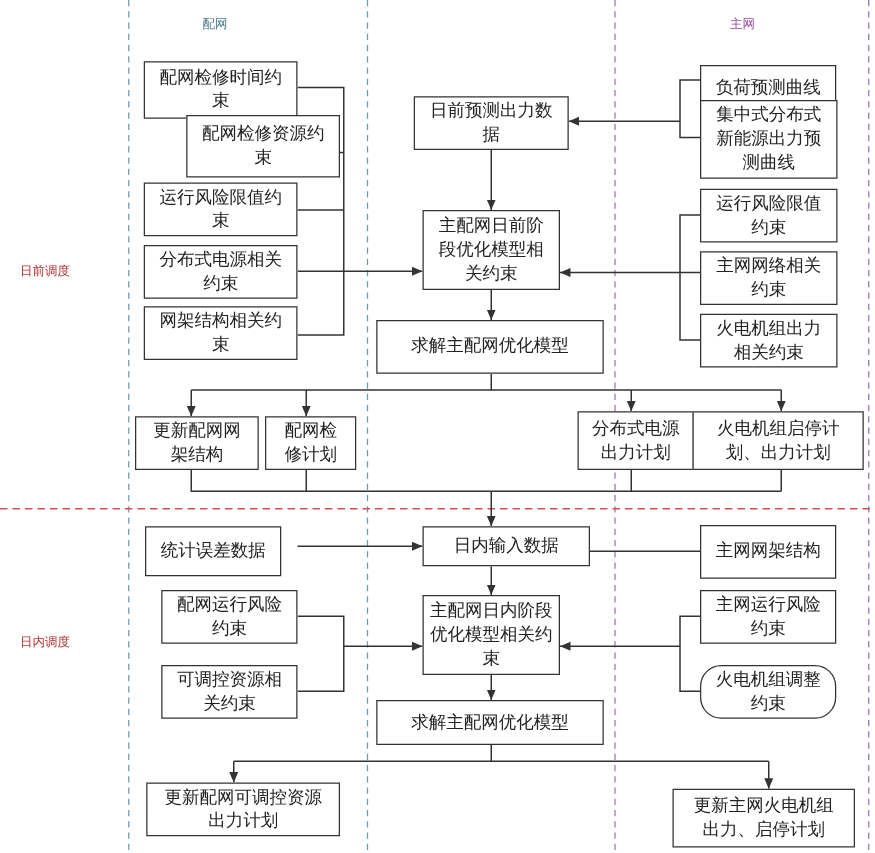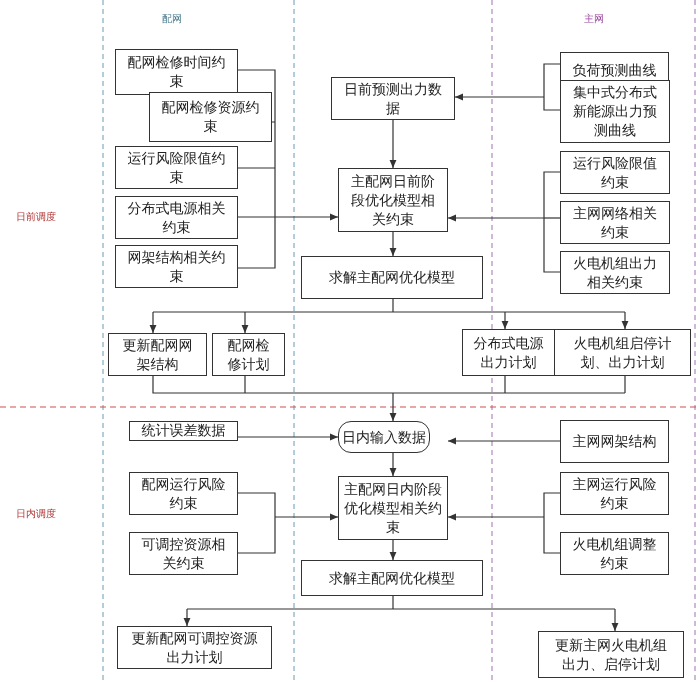--- a/index.html
+++ b/index.html
@@ -83,28 +83,28 @@
   <div class="box" style="left:560px;top:80px;width:110px;height:63px;padding:0 8px;">集中式分布式新能源出力预测曲线</div>
   <div class="box" style="left:560px;top:151px;width:110px;height:43px;padding:0 10px;">运行风险限值约束</div>
   <div class="box" style="left:560px;top:201px;width:110px;height:43px;padding:0 10px;">主网网络相关约束</div>
   <div class="box" style="left:560px;top:251px;width:110px;height:43px;padding:0 10px;">火电机组出力相关约束</div>
 
   <div class="box" style="left:108px;top:333px;width:99px;height:43px;padding:0 10px;">更新配网网架结构</div>
   <div class="box" style="left:212px;top:333px;width:73px;height:43px;padding:0 12px;">配网检修计划</div>
   <div class="box" style="left:462px;top:329px;width:93px;height:47px;padding:0 6px;">分布式电源出力计划</div>
   <div class="box" style="left:554px;top:329px;width:137px;height:47px;padding:0 10px;">火电机组启停计划、出力计划</div>
 
-  <div class="box" style="left:129px;top:421px;width:109px;height:20px;font-family:Liberation Mono, monospace;">统计误差数据</div>
-  <div class="box" style="left:338px;top:421px;width:92px;height:32px;border-radius:13px;">日内输入数据</div>
+  <div class="box" style="left:116px;top:421px;width:109px;height:40px;">统计误差数据</div>
+  <div class="box" style="left:338px;top:421px;width:134px;height:32px;">日内输入数据</div>
   <div class="box" style="left:560px;top:420px;width:109px;height:43px;">主网网架结构</div>
 
   <div class="box" style="left:129px;top:472px;width:109px;height:43px;padding:0 6px;">配网运行风险约束</div>
   <div class="box" style="left:129px;top:532px;width:109px;height:43px;padding:0 6px;">可调控资源相关约束</div>
 
   <div class="box" style="left:338px;top:476px;width:110px;height:64px;padding:0 0;">主配网日内阶段优化模型相关约束</div>
   <div class="box" style="left:301px;top:560px;width:182px;height:36px;">求解主配网优化模型</div>
 
   <div class="box" style="left:560px;top:472px;width:109px;height:43px;padding:0 10px;">主网运行风险约束</div>
-  <div class="box" style="left:560px;top:532px;width:109px;height:43px;padding:0 10px;">火电机组调整约束</div>
+  <div class="box" style="left:560px;top:532px;width:109px;height:43px;padding:0 10px;border-radius:17px;">火电机组调整约束</div>
 
   <div class="box" style="left:117px;top:626px;width:155px;height:43px;padding:0 12px;text-align:center;">更新配网可调控资源出力计划</div>
   <div class="box" style="left:538px;top:631px;width:146px;height:47px;padding:1px 10px;">更新主网火电机组出力、启停计划</div>
 </div>
 
 </body></html>

